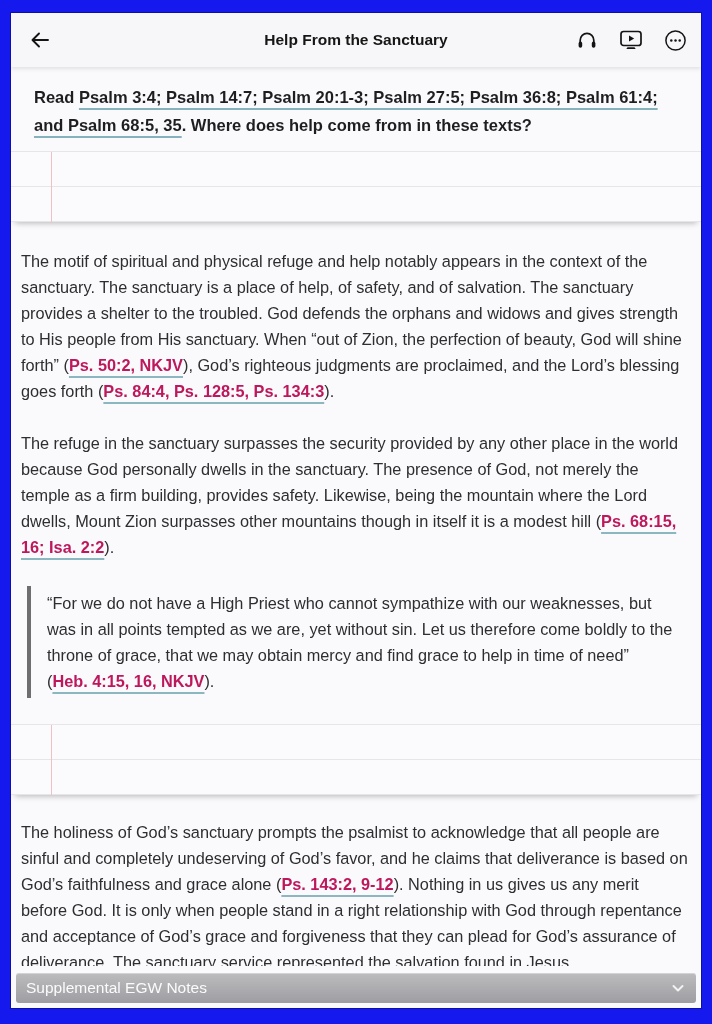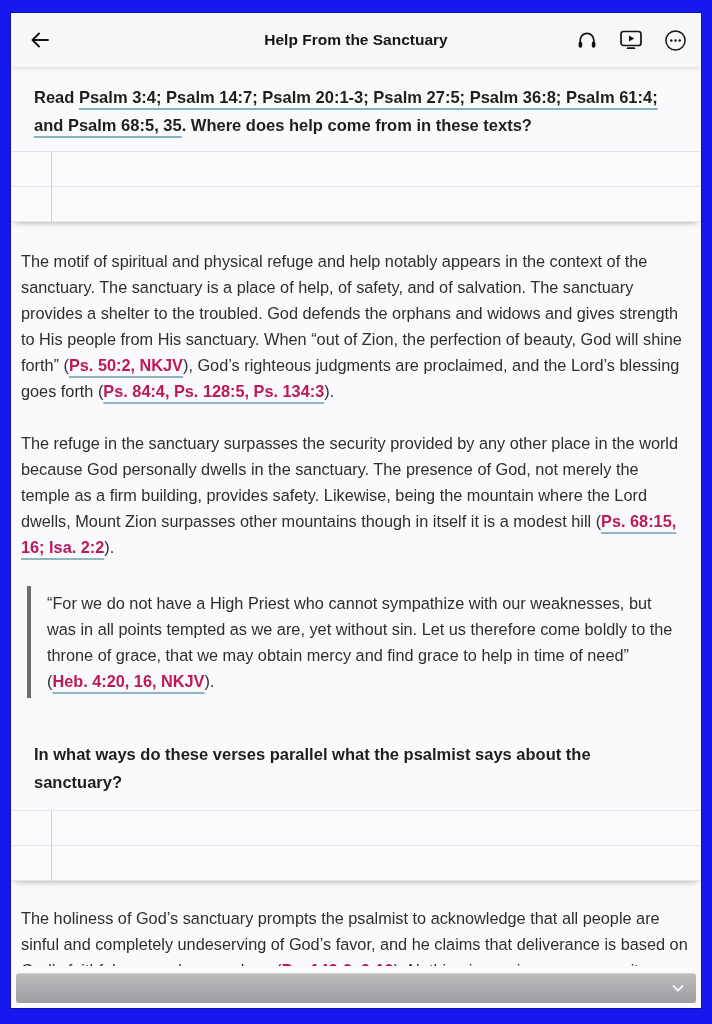--- a/index.html
+++ b/index.html
@@ -167,41 +167,39 @@
         <div class="notes">
           <div class="note-row"></div>
           <div class="note-row"></div>
           <div class="margin-line"></div>
         </div>
       </section>
 
       <div class="body-copy" style="margin-top:26px;">
         <p class="para"><span>The motif of spiritual and physical refuge and help notably appears in the context of the sanctuary. The sanctuary is a place of help, of safety, and of salvation. The sanctuary provides a shelter to the troubled. God defends the orphans and widows and gives strength to His people from His sanctuary. When “out of Zion, the perfection of beauty, God will shine forth” (</span><span class="ref">Ps. 50:2, NKJV</span><span>), God’s righteous judgments are proclaimed, and the Lord’s blessing goes forth (</span><span class="ref">Ps. 84:4, Ps. 128:5, Ps. 134:3</span><span>).</span></p>
         <p class="para"><span>The refuge in the sanctuary surpasses the security provided by any other place in the world because God personally dwells in the sanctuary. The presence of God, not merely the temple as a firm building, provides safety. Likewise, being the mountain where the Lord dwells, Mount Zion surpasses other mountains though in itself it is a modest hill (</span><span class="ref">Ps. 68:15, 16; Isa. 2:2</span><span>).</span></p>
-        <blockquote class="quote"><span>“For we do not have a High Priest who cannot sympathize with our weaknesses, but was in all points tempted as we are, yet without sin. Let us therefore come boldly to the throne of grace, that we may obtain mercy and find grace to help in time of need” (</span><span class="ref">Heb. 4:20, 16, NKJV</span><span>).</span></blockquote>
+        <blockquote class="quote"><span>“For we do not have a High Priest who cannot sympathize with our weaknesses, but was in all points tempted as we are, yet without sin. Let us therefore come boldly to the throne of grace, that we may obtain mercy and find grace to help in time of need” (</span><span class="ref">Heb. 4:15, 16, NKJV</span><span>).</span></blockquote>
       </div>
 
       <section class="q2-wrap">
-        <div class="question-block">
-          <p class="question"><span>In what ways do these verses parallel what the psalmist says about the sanctuary?</span></p>
-        </div>
         <div class="notes">
           <div class="note-row"></div>
           <div class="note-row"></div>
           <div class="margin-line"></div>
         </div>
       </section>
 
       <div class="body-copy last-para">
         <p class="para"><span>The holiness of God’s sanctuary prompts the psalmist to acknowledge that all people are sinful and completely undeserving of God’s favor, and he claims that deliverance is based on God’s faithfulness and grace alone (</span><span class="ref">Ps. 143:2, 9-12</span><span>). Nothing in us gives us any merit before God. It is only when people stand in a right relationship with God through repentance and acceptance of God’s grace and forgiveness that they can plead for God’s assurance of deliverance. The sanctuary service represented the salvation found in Jesus.</span></p>
       </div>
 
     </main>
 
     <div class="egw-bar">
+      <span>Supplemental EGW Notes</span>
       <span class="chev">
         <svg width="16" height="16" viewBox="0 0 16 16" fill="none" stroke="#f2f2f4" stroke-width="2" stroke-linecap="round" stroke-linejoin="round">
           <path d="M3.5 6 L8 10.5 L12.5 6"></path>
         </svg>
       </span>
     </div>
 
   </div>
 </div>
 

